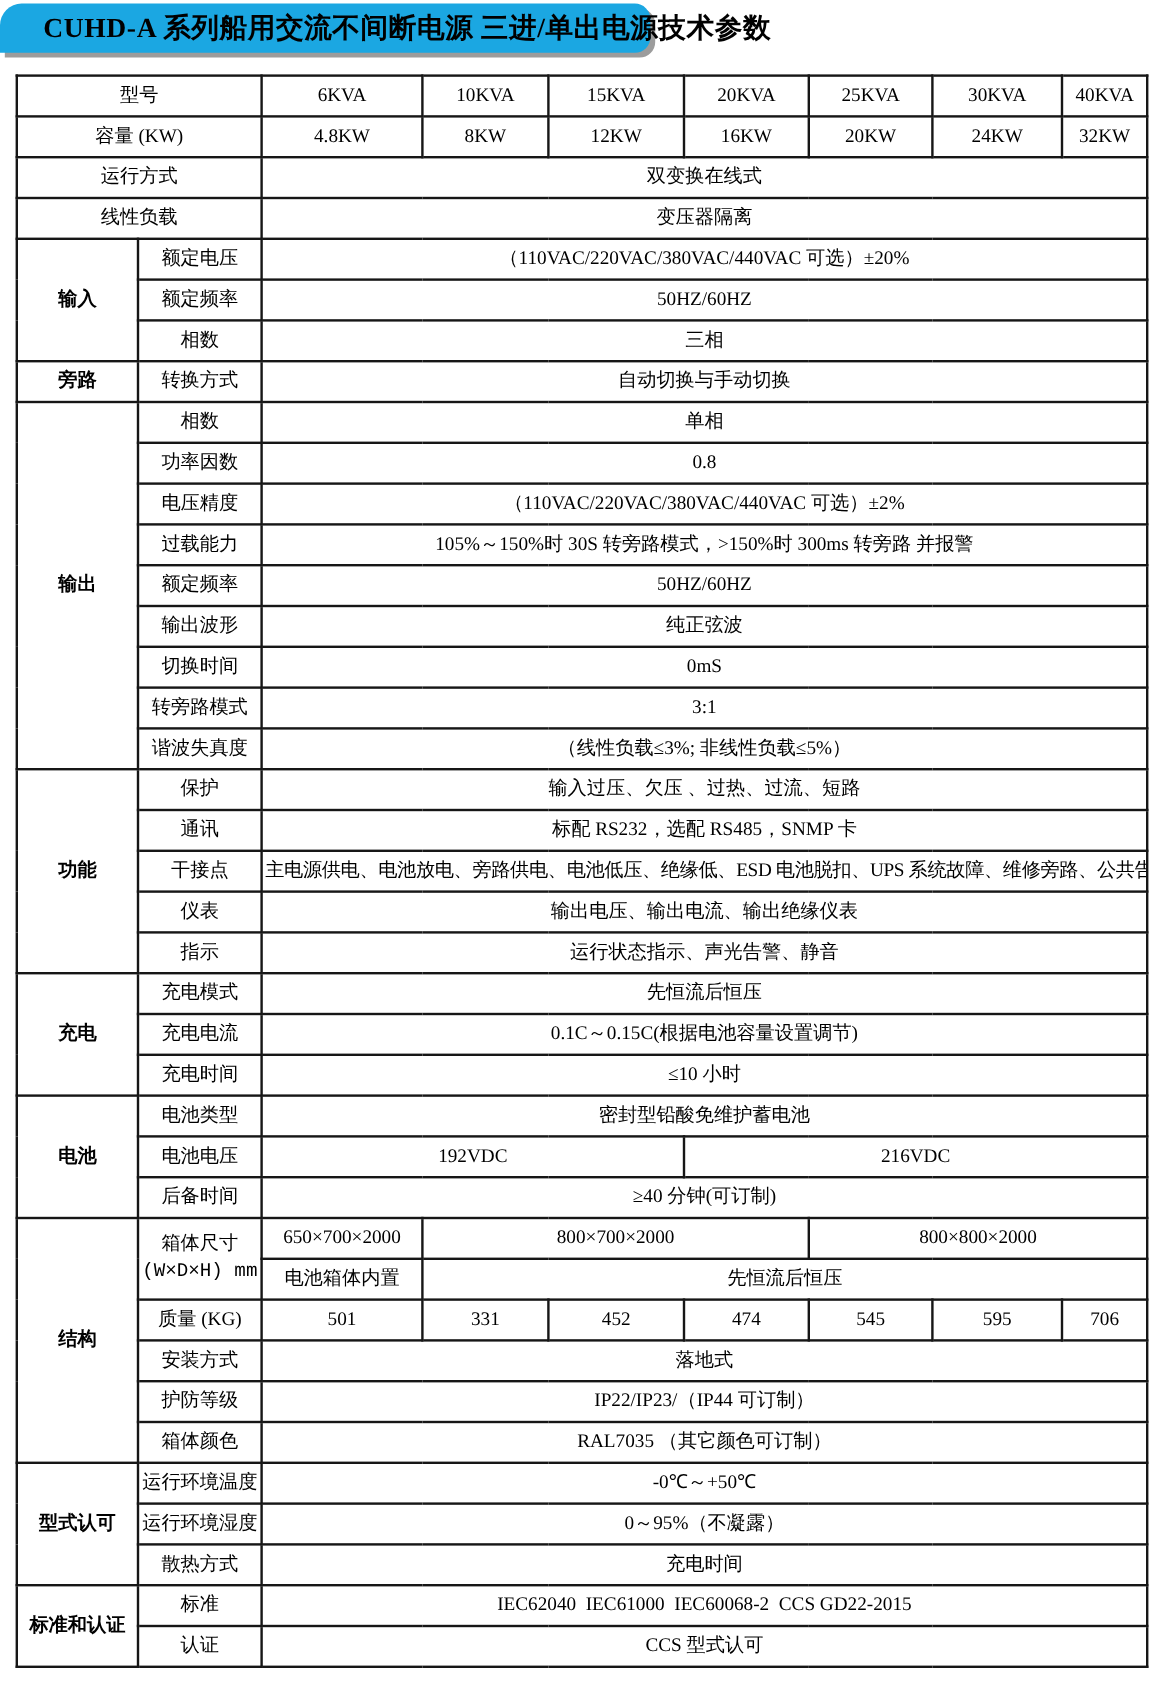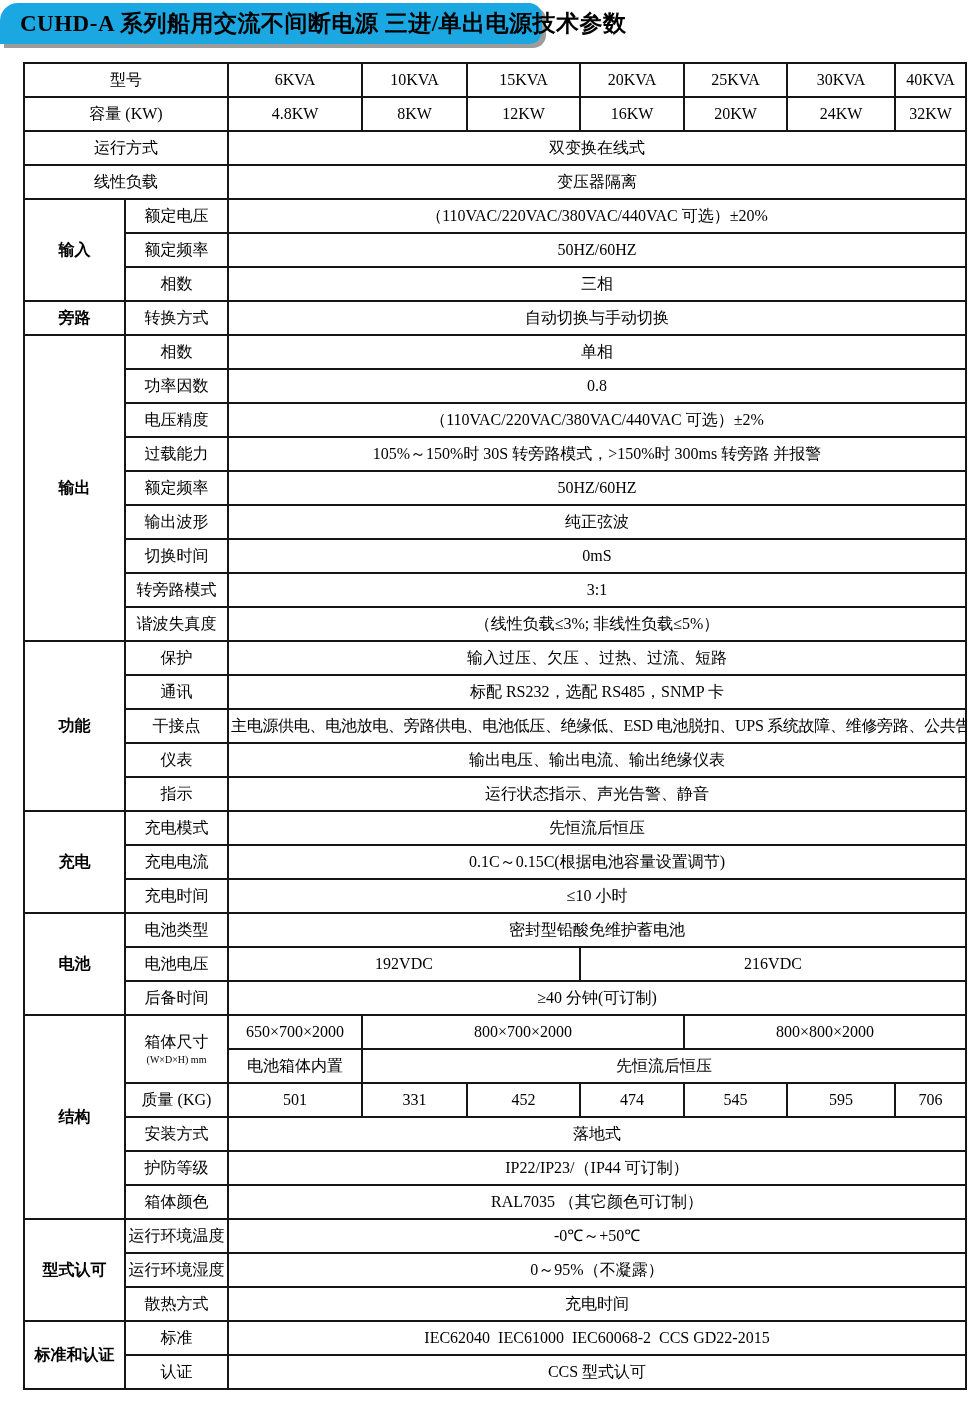--- a/index.html
+++ b/index.html
@@ -20,50 +20,50 @@
     top: 3px;
     left: 0;
     width: 542px;
     height: 41px;
     background: #1ba7e2;
     border-radius: 18px 13px 13px 0;
     box-shadow: 4px 4px 0 0 #9c9c9c;
     display: flex;
     align-items: center;
     box-sizing: border-box;
-    padding-left: 20px;
+    padding-left: 36px;
   }
   .banner .title {
     font-size: 23px;
     font-weight: bold;
     white-space: nowrap;
     letter-spacing: 0.5px;
   }
   table.spec {
     position: absolute;
     top: 62px;
-    left: 23px;
+    left: 13px;
     width: 942px;
     border-collapse: collapse;
     table-layout: fixed;
   }
   table.spec td {
     border: 2px solid #161616;
     text-align: center;
     vertical-align: middle;
     font-size: 16px;
     height: 32px;
     padding: 0 2px;
     line-height: 1.25;
   }
   td.lab { font-size: 16px; }
   td.sec { font-size: 16px; font-weight: bold; }
   td.tight { padding: 0; letter-spacing: -0.3px; white-space: nowrap; overflow: hidden; }
   td.pre { white-space: pre; }
-  .dim2 { font-size: 10px; line-height: 1.5; }
+  .dim2 { font-size: 16px; line-height: 1.5; font-family: Liberation Mono, monospace; }
 </style>
 </head>
 <body>
 
 <div class="banner">
   <span class="title">CUHD-A 系列船用交流不间断电源 三进/单出电源技术参数</span>
 </div>
 
 <table class="spec">
   <colgroup>

